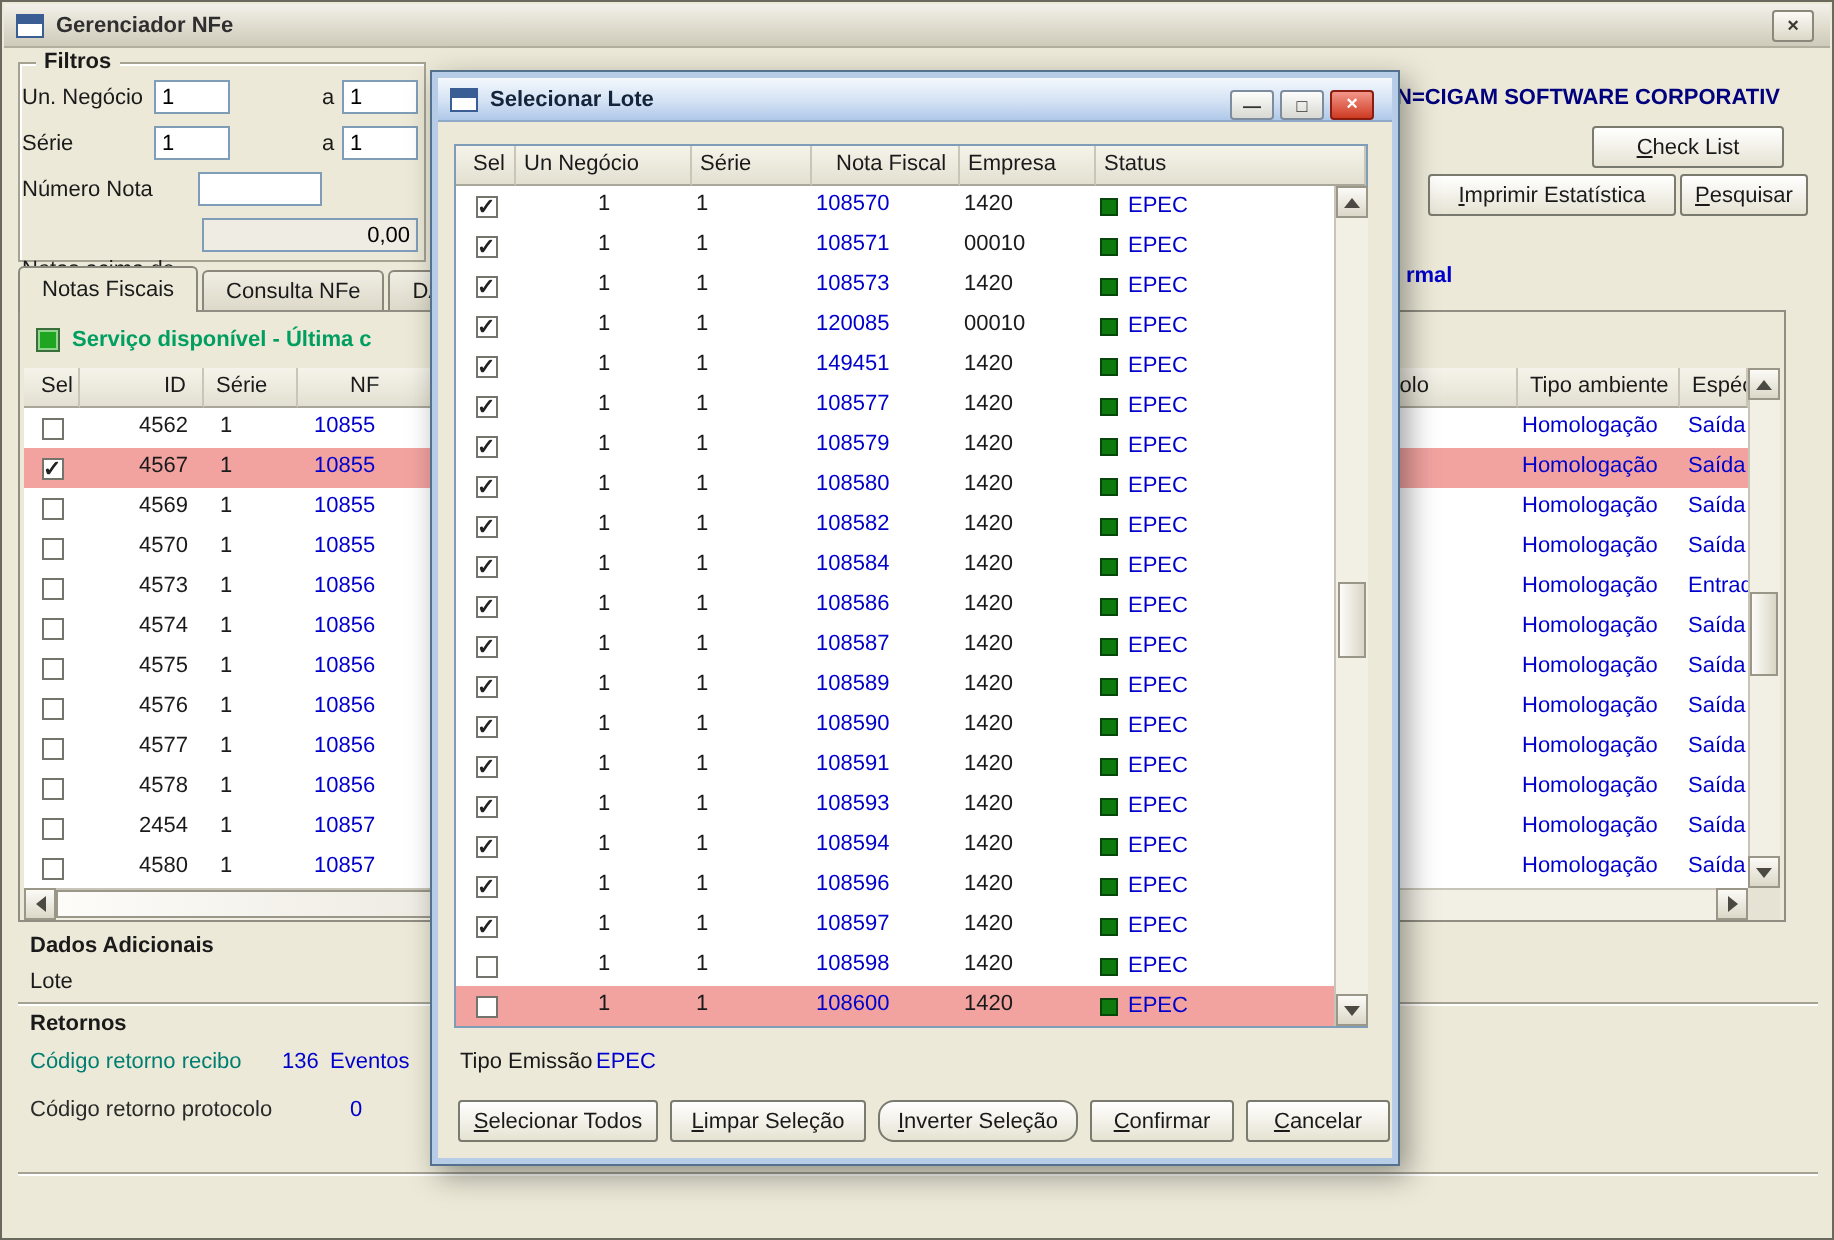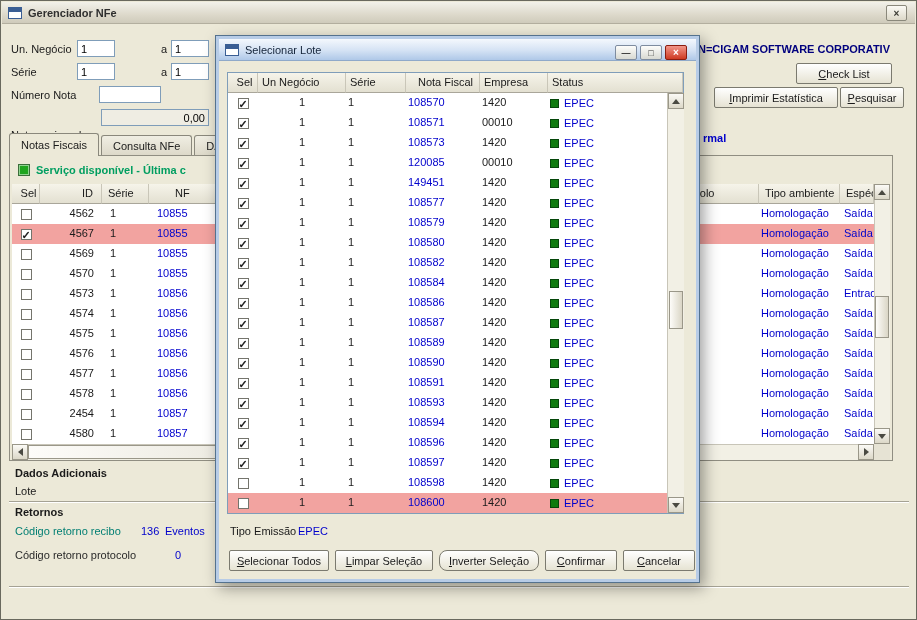--- a/index.html
+++ b/index.html
@@ -89,21 +89,21 @@
   .ret-label { position:absolute; color:#2A2A2A; }
   .ret-value { position:absolute; color:var(--value-blue,#0000CC); }
   .ret-link { position:absolute; color:var(--value-blue,#0000CC); cursor:pointer; }
 
   
   .dialog { position:absolute; left:215px; top:35px; width:485px; height:548px; background:#ECE9D8;
     border:1px solid #54728E; box-shadow: inset 0 0 0 3px #B7CCE7, 4px 5px 14px rgba(0,0,0,0.38); z-index:20; }
   .dlg-titlebar { position:absolute; left:3px; right:3px; top:3px; height:22px;
     background:linear-gradient(180deg,#F4F8FD 0%,#D4E2F4 55%,#AFC8E8 100%); border-bottom:1px solid #8FA9C9;
     display:flex; align-items:center; }
-  .dlg-title { font-weight:normal; color:#14243A; }
+  .dlg-title { font-weight:bold; color:#14243A; }
   .dlg-btn { position:absolute; width:22px; height:15px; top:6px; border:1px solid #7E8CA0; border-radius:2px;
     background:linear-gradient(180deg,#FDFDFB,#D8D9D2); display:flex; align-items:center; justify-content:center;
     font-size:9px; font-weight:bold; color:#333; }
   .dlg-close { right:9px; background:linear-gradient(180deg,#F2968A,#CE3A22); border-color:#8A1D10; color:#fff; font-size:10px; }
   .dlg-max { right:34px; } .dlg-min { right:59px; }
 
   .dg { position:absolute; left:11px; top:36px; width:457px; height:442px; background:#fff; border:1px solid #7F9DB9; }
   .dg-hdr, .dg-row { display:flex; height:20px; line-height:19px; }
   .dg-hdr span { background:linear-gradient(180deg,#F6F4EA,#E3E0D1); border-right:1px solid #C9C6B8; border-bottom:1px solid #A9A69A; padding-left:4px; overflow:hidden; white-space:nowrap; }
   .dg-rows { position:absolute; left:0; top:20px; width:439px; height:420px; overflow:hidden; }
@@ -128,20 +128,23 @@
 <body>
 
 <div class="window">
 
   <div class="titlebar">
     <span class="app-icon"></span>
     <span class="title-text">Gerenciador NFe</span>
     <span class="win-btn main-close">×</span>
   </div>
 
+  <div class="groupbox">
+    <span class="groupbox-legend">Filtros</span>
+  </div>
   <span class="f-label" style="top:42px;">Un. Negócio</span>
   <input class="f-input" style="left: 76px; top: 39px; width: 38px;" value="1">
   <span class="f-sep" style="left:160px; top:42px;">a</span>
   <input class="f-input" style="left: 170px; top: 39px; width: 38px;" value="1">
 
   <span class="f-label" style="top:65px;">Série</span>
   <input class="f-input" style="left: 76px; top: 62px; width: 38px;" value="1">
   <span class="f-sep" style="left:160px; top:65px;">a</span>
   <input class="f-input" style="left: 170px; top: 62px; width: 38px;" value="1">
 

